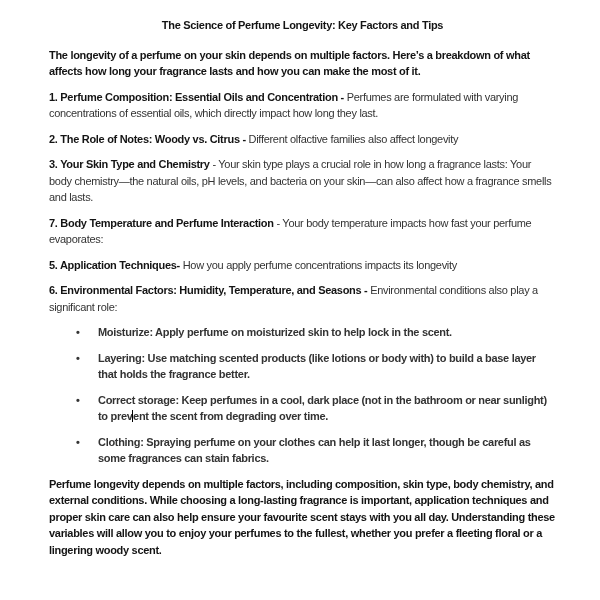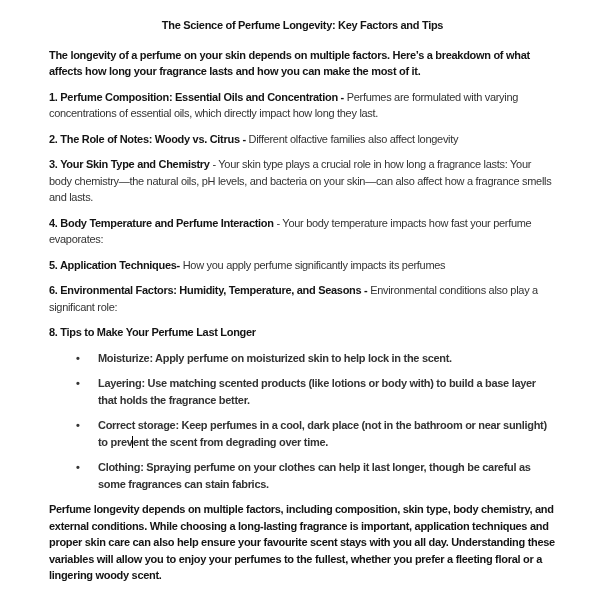--- a/index.html
+++ b/index.html
@@ -61,27 +61,26 @@
   <h1 class="title">The Science of Perfume Longevity: Key Factors and Tips</h1>
 
   <p class="para bold">The longevity of a perfume on your skin depends on multiple factors. Here’s a breakdown of what affects how long your fragrance lasts and how you can make the most of it.</p>
 
   <p class="para"><span class="b">1. Perfume Composition: Essential Oils and Concentration -</span><span> Perfumes are formulated with varying concentrations of essential oils, which directly impact how long they last.</span></p>
 
   <p class="para"><span class="b">2. The Role of Notes: Woody vs. Citrus -</span><span> Different olfactive families also affect longevity</span></p>
 
   <p class="para"><span class="b">3. Your Skin Type and Chemistry</span><span> - Your skin type plays a crucial role in how long a fragrance lasts: Your body chemistry—the natural oils, pH levels, and bacteria on your skin—can also affect how a fragrance smells and lasts.</span></p>
 
-  <p class="para"><span class="b">4. Body Temperature and Perfume Interaction</span><span> - Your body temperature impacts how fast your perfume evaporates:</span></p>
+  <p class="para"><span class="b">7. Body Temperature and Perfume Interaction</span><span> - Your body temperature impacts how fast your perfume evaporates:</span></p>
 
-  <p class="para"><span class="b">5. Application Techniques-</span><span> How you apply perfume significantly impacts its perfumes</span></p>
+  <p class="para"><span class="b">5. Application Techniques-</span><span> How you apply perfume concentrations impacts its longevity</span></p>
 
   <p class="para"><span class="b">6. Environmental Factors: Humidity, Temperature, and Seasons -</span><span> Environmental conditions also play a significant role:</span></p>
 
-  <p class="para"><span class="b">8. Tips to Make Your Perfume Last Longer</span><span></span></p>
 
   <ul class="tips">
     <li class="tip">Moisturize: Apply perfume on moisturized skin to help lock in the scent.</li>
     <li class="tip">Layering: Use matching scented products (like lotions or body with) to build a base layer that holds the fragrance better.</li>
     <li class="tip"><span>Correct storage: Keep perfumes in a cool, dark place (not in the bathroom or near sunlight) to prev</span><span class="caret"></span><span>ent the scent from degrading over time.</span></li>
     <li class="tip">Clothing: Spraying perfume on your clothes can help it last longer, though be careful as some fragrances can stain fabrics.</li>
   </ul>
 
   <p class="para bold">Perfume longevity depends on multiple factors, including composition, skin type, body chemistry, and external conditions. While choosing a long-lasting fragrance is important, application techniques and proper skin care can also help ensure your favourite scent stays with you all day. Understanding these variables will allow you to enjoy your perfumes to the fullest, whether you prefer a fleeting floral or a lingering woody scent.</p>
 

